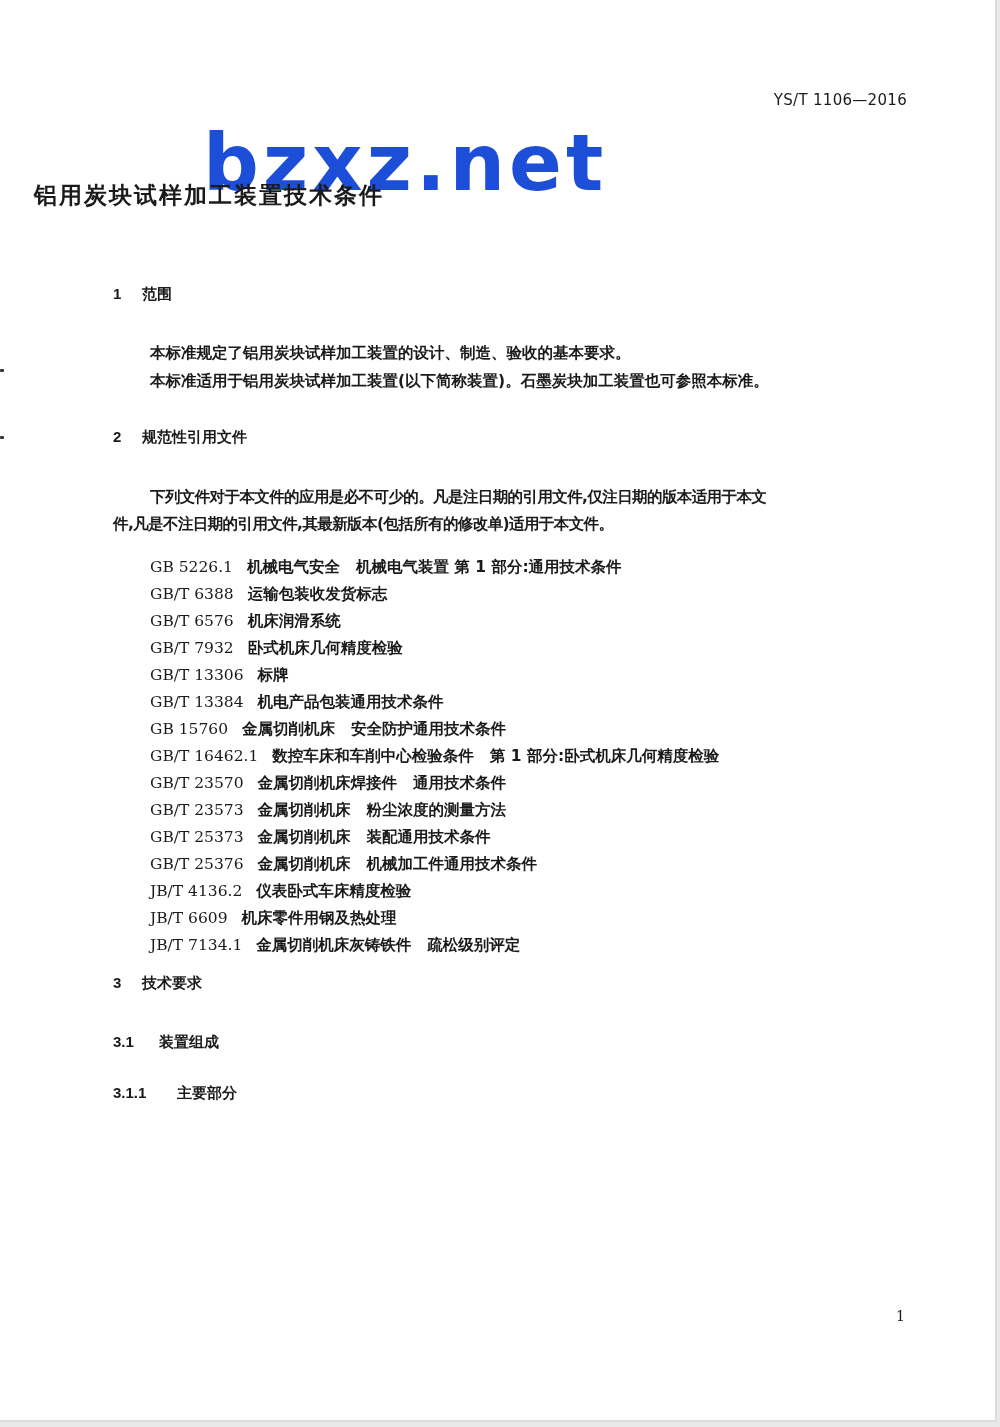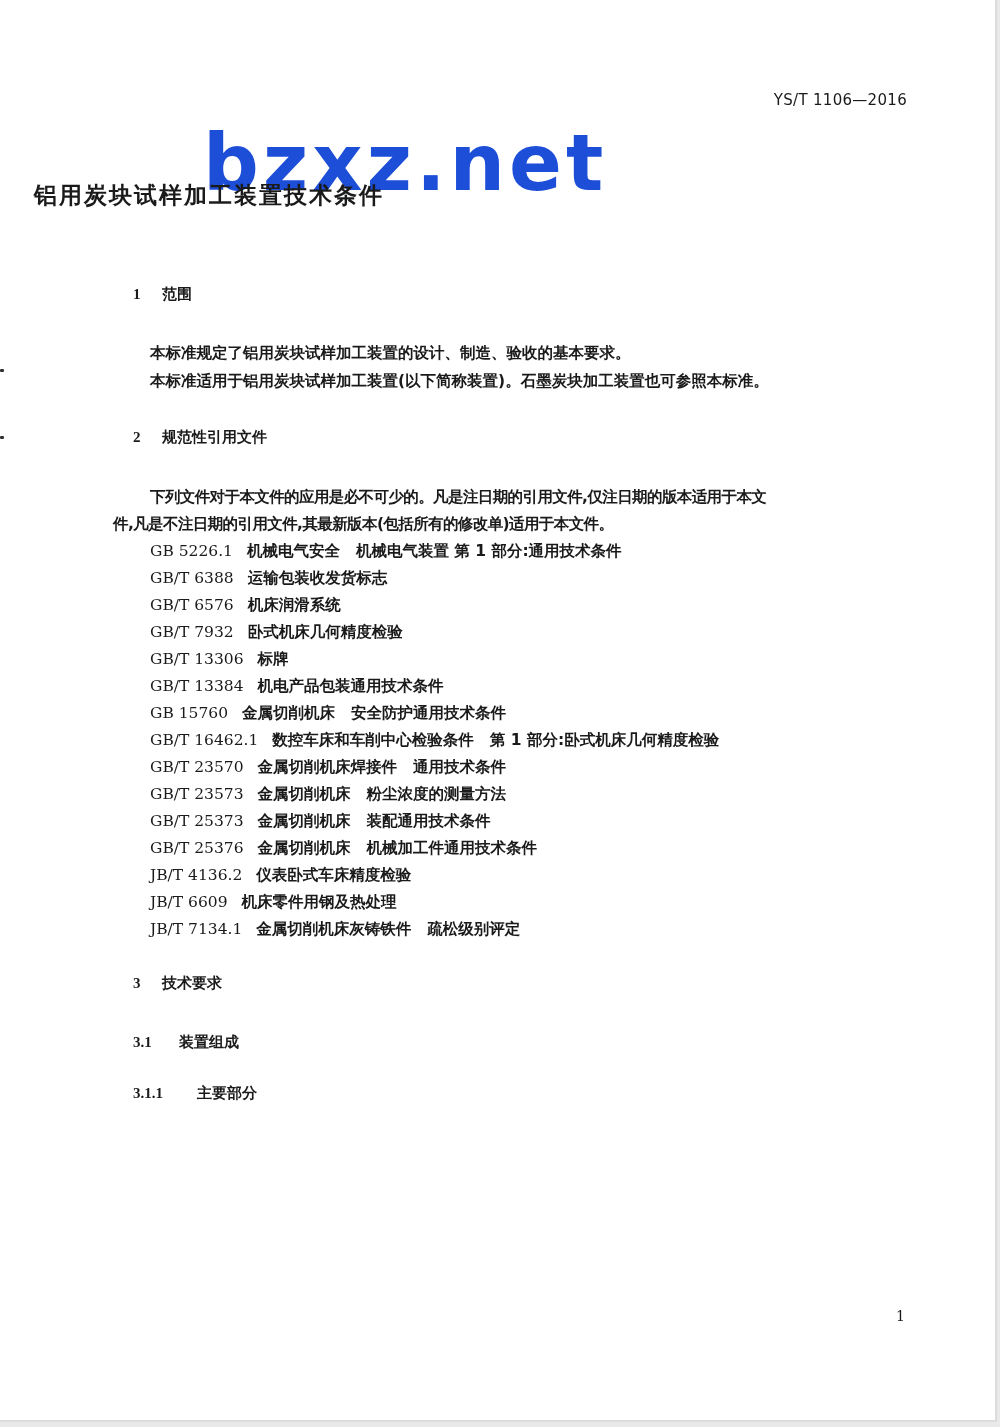--- a/index.html
+++ b/index.html
@@ -23,31 +23,31 @@
     font-weight: bold; font-size: 78px; color: #1d4ed8; letter-spacing: 4px;
     line-height: 1;
   }
   .title {
     position: absolute; left: 0; width: 1000px; top: 180px; text-align: left;
     font-family: "DejaVu Sans", "Liberation Sans", sans-serif;
     font-weight: bold; font-size: 23px; letter-spacing: 2px; padding-left: 34px; box-sizing: border-box;
   }
   .h {
     position: absolute; left: 113px;
-    font-family: Liberation Serif, serif;
-    font-weight: bold; font-size: 15px; margin-left: 20px;
+    font-family: Liberation Sans, sans-serif;
+    font-weight: bold; font-size: 15px;
   }
   .h .num { display: inline-block; }
   .p {
     position: absolute; font-size: 15.5px; font-weight: bold; white-space: nowrap;
     font-family: "DejaVu Sans", "Liberation Sans", sans-serif;
   }
   .ref {
     position: absolute; left: 150px; font-size: 15.5px; white-space: nowrap;
-    font-family: "DejaVu Sans", "Liberation Sans", sans-serif; font-weight: bold;
+    font-family: "DejaVu Sans", "Liberation Sans", sans-serif; font-weight: bold; margin-top: 16px;
   }
   .ref .code { font-family: "DejaVu Serif", "Liberation Serif", serif; font-weight: normal; margin-right: 14px; }
   .ref .t2 { margin-left: 16px; }
   .margin-mark {
     position: absolute; left: 0; width: 4px; height: 3px; background: #333; border-radius: 1px;
   }
   .page-number {
     position: absolute; left: 896px; top: 1308px; font-size: 14px;
     font-family: "DejaVu Serif", "Liberation Serif", serif;
   }

